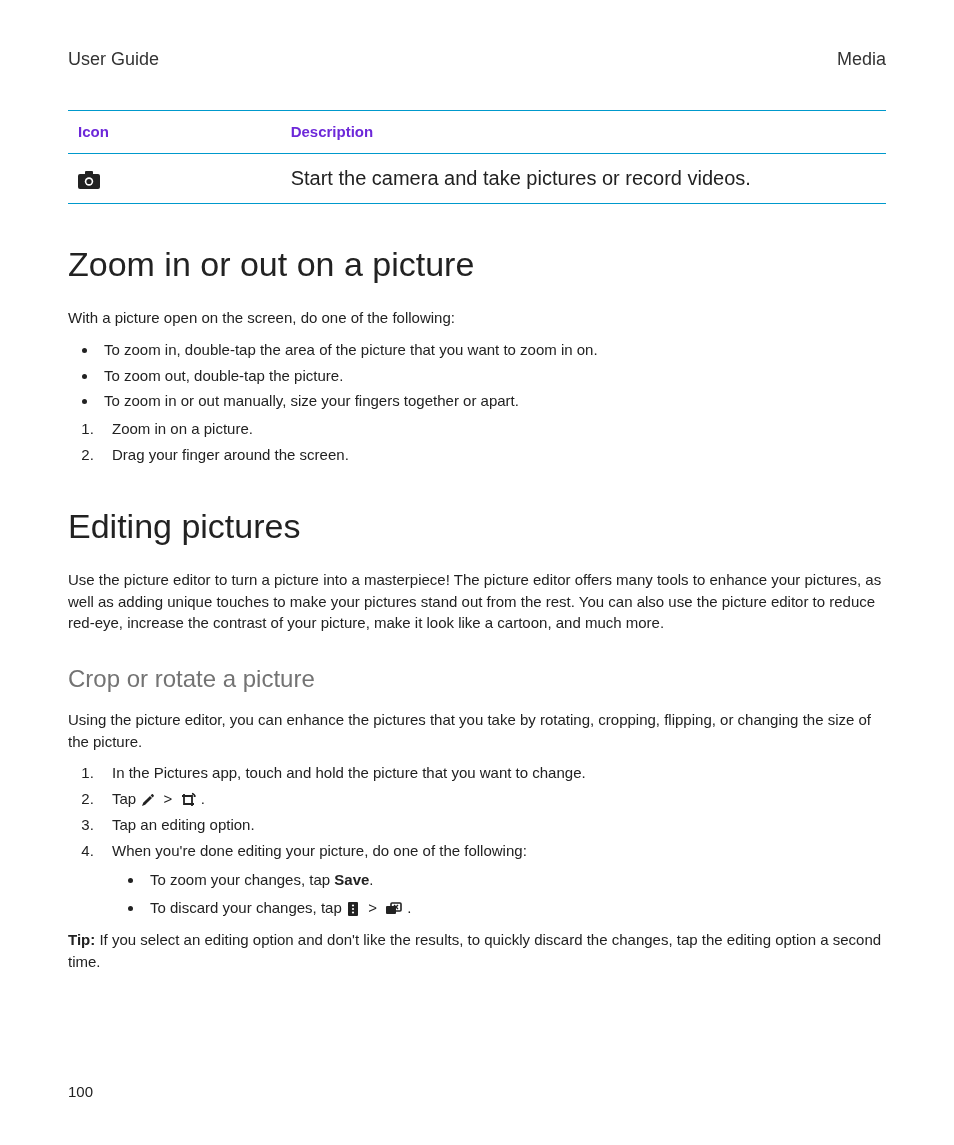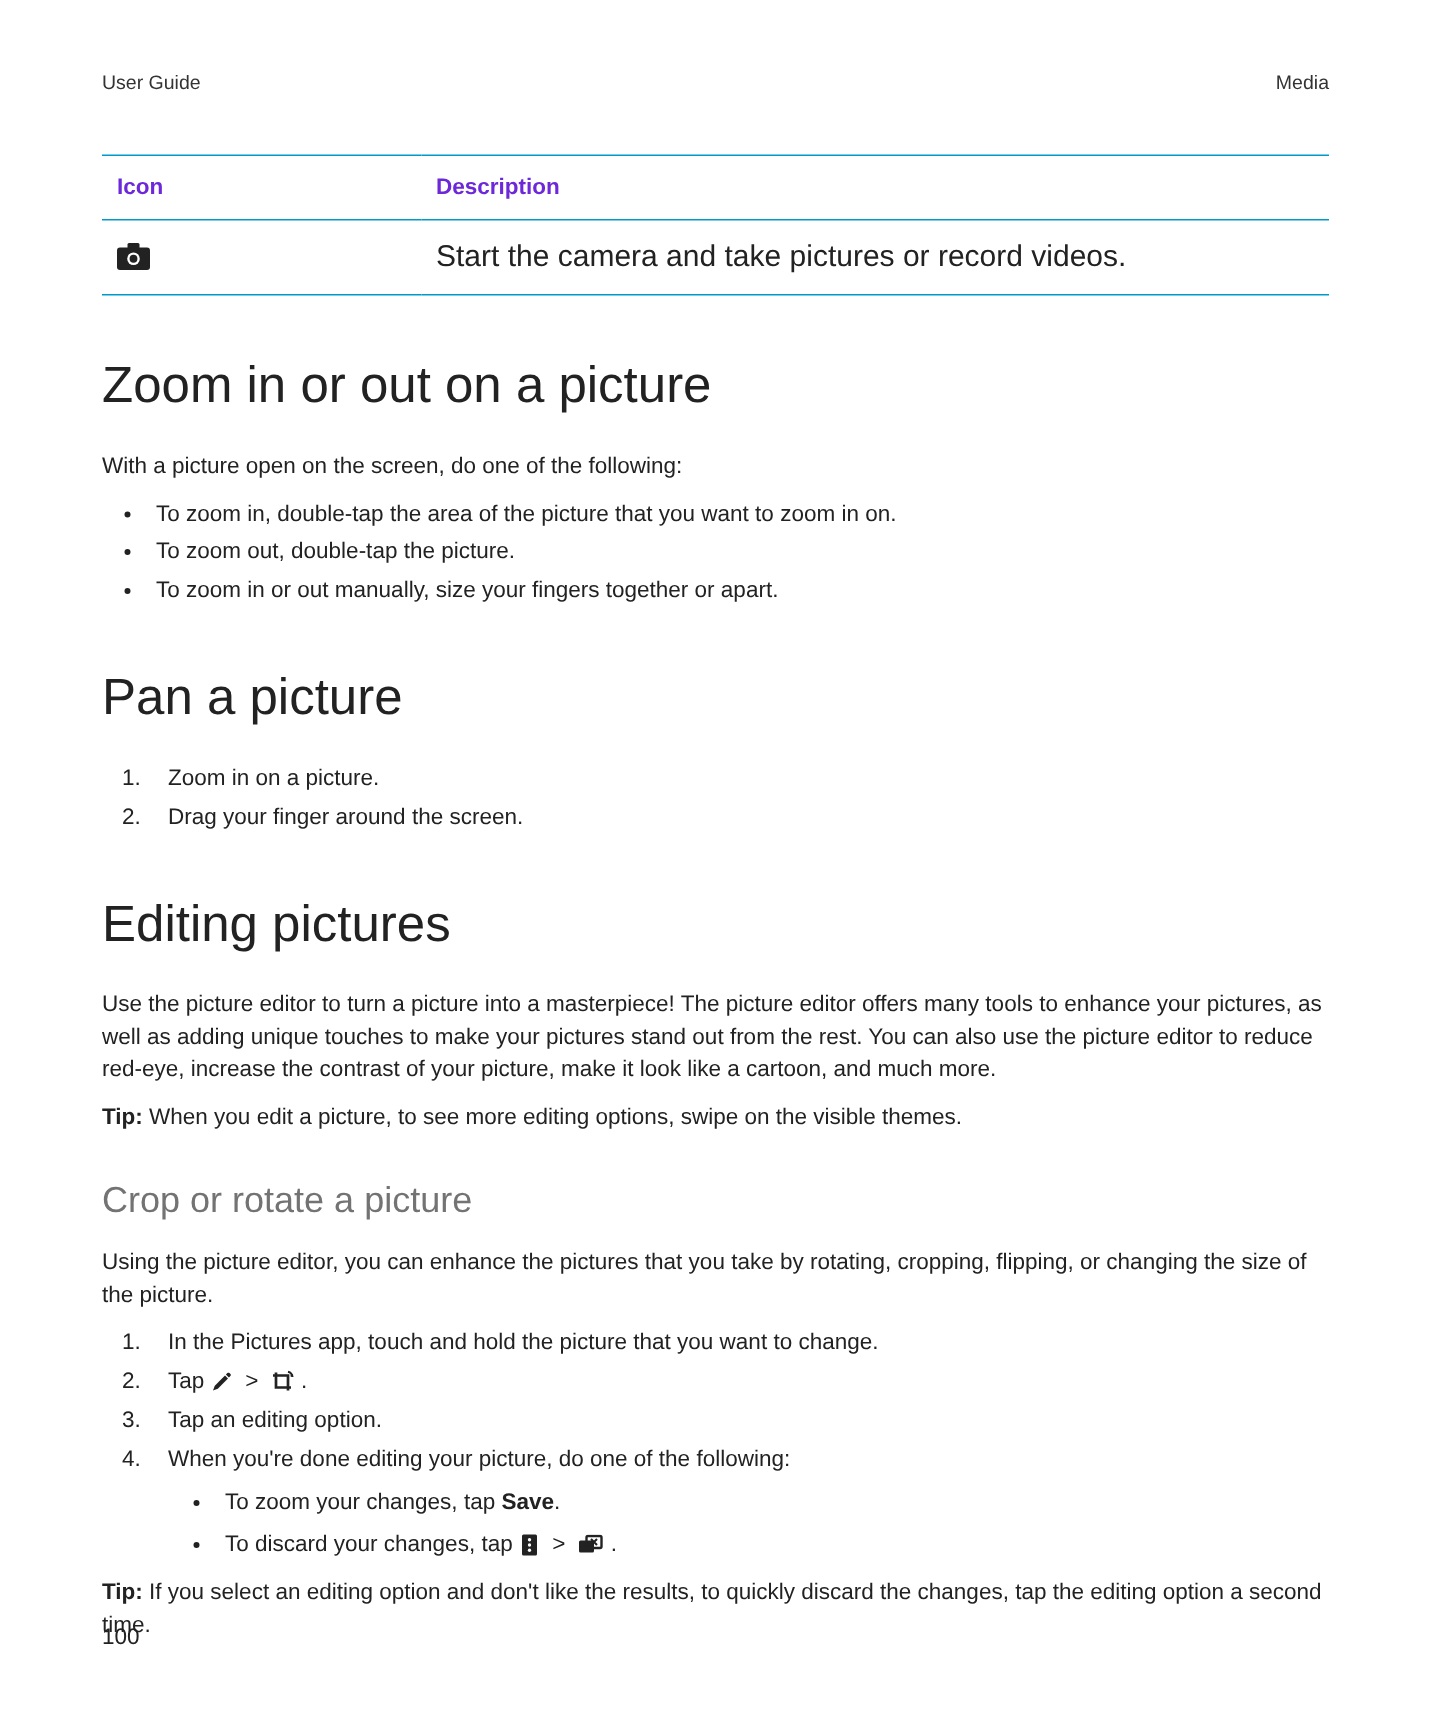--- a/index.html
+++ b/index.html
@@ -14,21 +14,21 @@
   .page {
     width: 954px;
     min-height: 1145px;
     box-sizing: border-box;
     padding: 46px 68px 30px 68px;
     position: relative;
   }
   .running-header {
     display: flex;
     justify-content: space-between;
-    font-size: 13px;
+    font-size: 18px;
     color: #333;
     margin-bottom: 38px;
   }
   table.icon-table {
     width: 100%;
     border-collapse: collapse;
   }
   table.icon-table th {
     text-align: left;
     font-weight: 600;
@@ -132,31 +132,27 @@
 </table>
 
 <h1>Zoom in or out on a picture</h1>
 <p>With a picture open on the screen, do one of the following:</p>
 <ul class="bullet">
   <li>To zoom in, double-tap the area of the picture that you want to zoom in on.</li>
   <li>To zoom out, double-tap the picture.</li>
   <li>To zoom in or out manually, size your fingers together or apart.</li>
 </ul>
 
-<h1>Pan a picture</h1>
 <ol class="num">
   <li>Zoom in on a picture.</li>
   <li>Drag your finger around the screen.</li>
 </ol>
 
 <h1>Editing pictures</h1>
 <p>Use the picture editor to turn a picture into a masterpiece! The picture editor offers many tools to enhance your pictures, as well as adding unique touches to make your pictures stand out from the rest. You can also use the picture editor to reduce red-eye, increase the contrast of your picture, make it look like a cartoon, and much more.</p>
-<p class="tip">
-  <strong>Tip:</strong><span> When you edit a picture, to see more editing options, swipe on the visible themes.</span>
-</p>
 
 <h2>Crop or rotate a picture</h2>
 <p>Using the picture editor, you can enhance the pictures that you take by rotating, cropping, flipping, or changing the size of the picture.</p>
 
 <ol class="num">
   <li>In the Pictures app, touch and hold the picture that you want to change.</li>
   <li>
     <span>Tap </span>
     <span class="icon">
       <svg width="15" height="15" viewBox="0 0 15 15">

